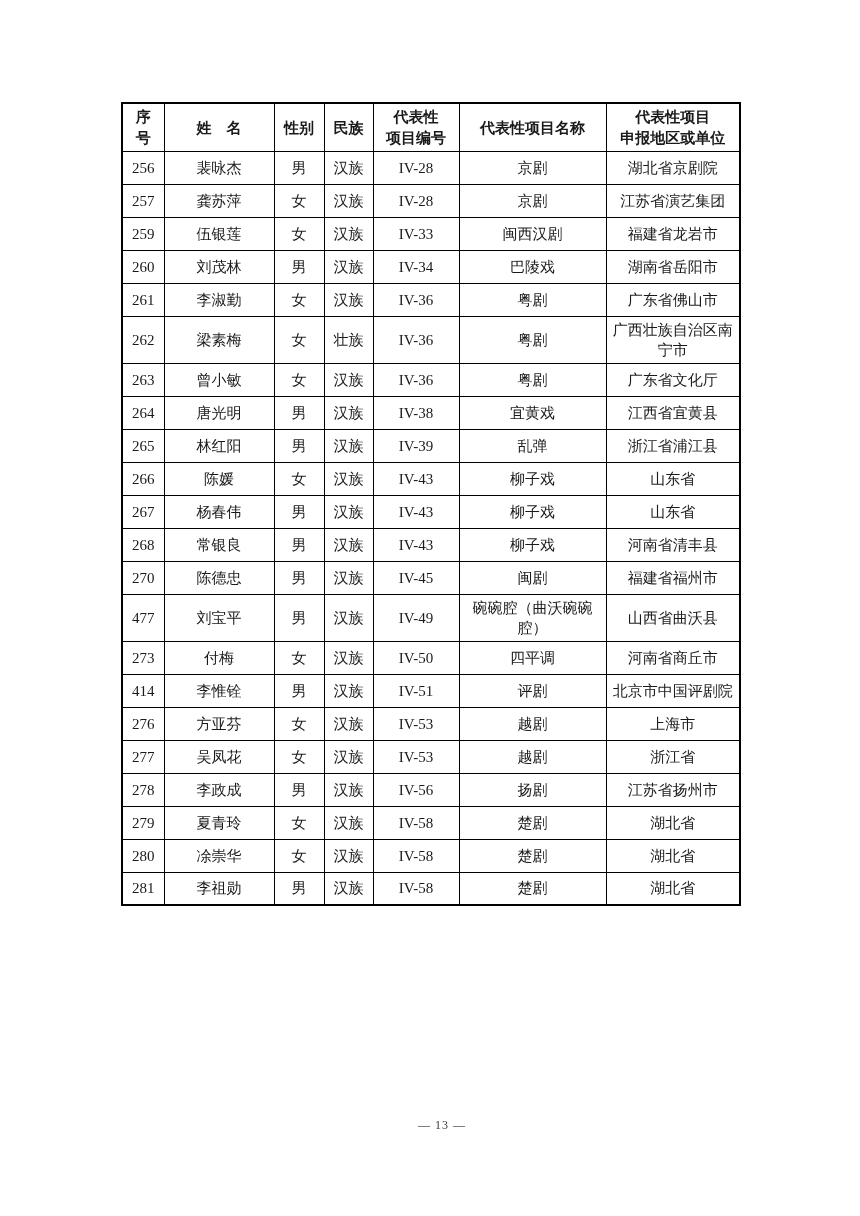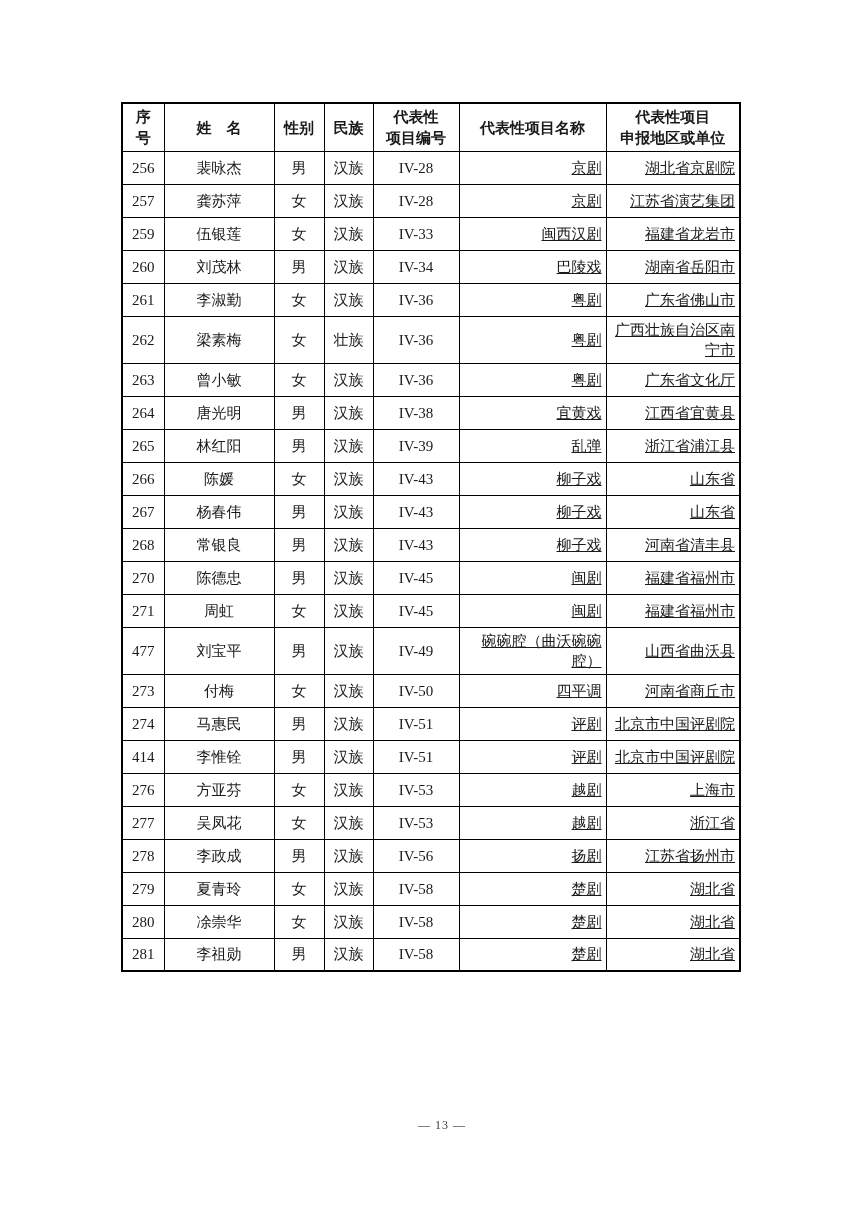--- a/index.html
+++ b/index.html
@@ -39,24 +39,23 @@
   }
   table.roster td {
     height: 33px;
     line-height: 20px;
     padding: 3px 4px;
   }
   td.c-num, td.c-gender, td.c-ethnic, td.c-code, td.c-name {
     text-align: center;
   }
   td.c-proj, td.c-region {
-    text-align: right;
+    text-align: center;
     padding-left: 8px;
     padding-right: 6px;
-    text-decoration: underline;
   }
   .footer {
     position: absolute;
     left: 12px;
     top: 1118px;
     width: 100%;
     text-align: center;
     font-size: 12px;
     color: #3a3a3a;
     letter-spacing: 1px;
@@ -217,29 +216,20 @@
   <tr>
     <td class="c-num">270</td>
     <td class="c-name">陈德忠</td>
     <td class="c-gender">男</td>
     <td class="c-ethnic">汉族</td>
     <td class="c-code">IV-45</td>
     <td class="c-proj">闽剧</td>
     <td class="c-region">福建省福州市</td>
   </tr>
 
-  <tr>
-    <td class="c-num">271</td>
-    <td class="c-name">周虹</td>
-    <td class="c-gender">女</td>
-    <td class="c-ethnic">汉族</td>
-    <td class="c-code">IV-45</td>
-    <td class="c-proj">闽剧</td>
-    <td class="c-region">福建省福州市</td>
-  </tr>
 
   <tr>
     <td class="c-num">477</td>
     <td class="c-name">刘宝平</td>
     <td class="c-gender">男</td>
     <td class="c-ethnic">汉族</td>
     <td class="c-code">IV-49</td>
     <td class="c-proj">碗碗腔（曲沃碗碗腔）</td>
     <td class="c-region">山西省曲沃县</td>
   </tr>
@@ -247,41 +237,32 @@
   <tr>
     <td class="c-num">273</td>
     <td class="c-name">付梅</td>
     <td class="c-gender">女</td>
     <td class="c-ethnic">汉族</td>
     <td class="c-code">IV-50</td>
     <td class="c-proj">四平调</td>
     <td class="c-region">河南省商丘市</td>
   </tr>
 
-  <tr>
-    <td class="c-num">274</td>
-    <td class="c-name">马惠民</td>
+
+  <tr>
+    <td class="c-num">414</td>
+    <td class="c-name">李惟铨</td>
     <td class="c-gender">男</td>
     <td class="c-ethnic">汉族</td>
     <td class="c-code">IV-51</td>
     <td class="c-proj">评剧</td>
     <td class="c-region">北京市中国评剧院</td>
   </tr>
 
   <tr>
-    <td class="c-num">414</td>
-    <td class="c-name">李惟铨</td>
-    <td class="c-gender">男</td>
-    <td class="c-ethnic">汉族</td>
-    <td class="c-code">IV-51</td>
-    <td class="c-proj">评剧</td>
-    <td class="c-region">北京市中国评剧院</td>
-  </tr>
-
-  <tr>
     <td class="c-num">276</td>
     <td class="c-name">方亚芬</td>
     <td class="c-gender">女</td>
     <td class="c-ethnic">汉族</td>
     <td class="c-code">IV-53</td>
     <td class="c-proj">越剧</td>
     <td class="c-region">上海市</td>
   </tr>
 
   <tr>

